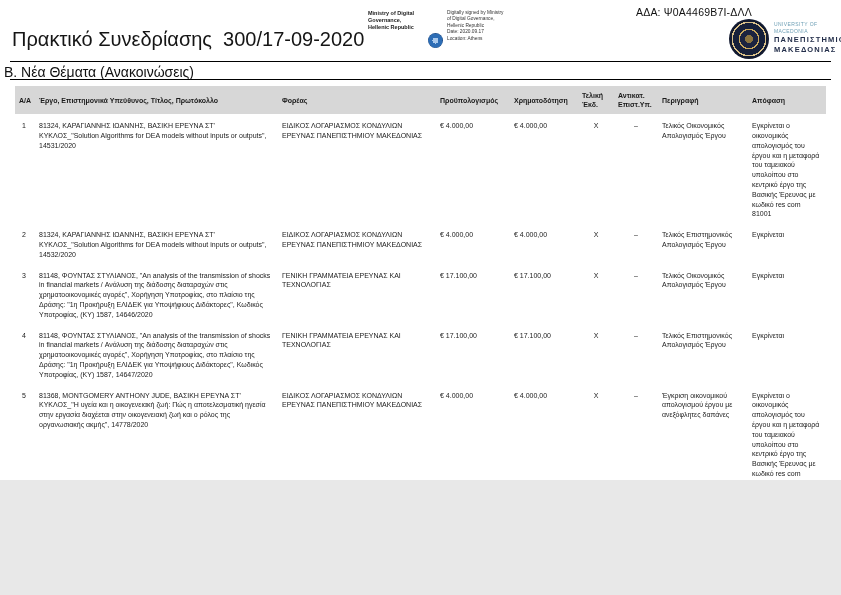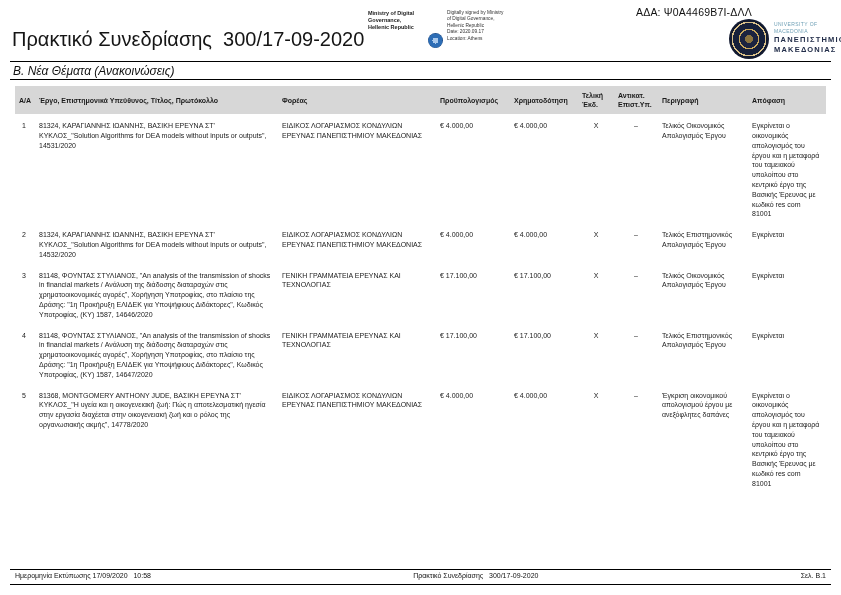--- a/index.html
+++ b/index.html
@@ -5,21 +5,21 @@
   * { box-sizing: border-box; }
   html, body { margin: 0; padding: 0; }
   body {
     width: 841px; height: 595px;
     background: #e8e8e8;
     font-family: "Liberation Sans", sans-serif;
     color: #1a1a1a;
   }
   .page {
     position: relative;
-    width: 841px; height: 595px;
+    width: 841px; height: 480px;
     background: #ffffff;
     overflow: hidden;
   }
 
   
   .ada {
     position: absolute; left: 636px; top: 6px;
     font-size: 10.5px; letter-spacing: 0.2px; color: #111;
     white-space: pre;
   }
@@ -66,22 +66,22 @@
   }
 
   
   .rule { position: absolute; left: 10px; right: 10px; border-top: 1px solid #000; }
   .rule-1 { top: 61px; }
   .rule-2 { top: 79px; }
   .rule-footer-top { top: 569px; }
   .rule-footer-bottom { top: 584px; }
 
   .section-heading {
-    position: absolute; left: 13px; top: 64px;
-    font-size: 12px; color: #111; font-style: italic;
+    position: absolute; left: 4px; top: 64px;
+    font-size: 14px; color: #111;
   }
 
   
   .table { position: absolute; left: 15px; top: 86px; width: 811px; }
   .thead {
     display: flex; background: #d7d7d7;
     font-weight: bold; font-size: 7px; line-height: 1.3;
     align-items: center;
   }
   .thead .cell { padding: 5px 4px 5px 2px; }

